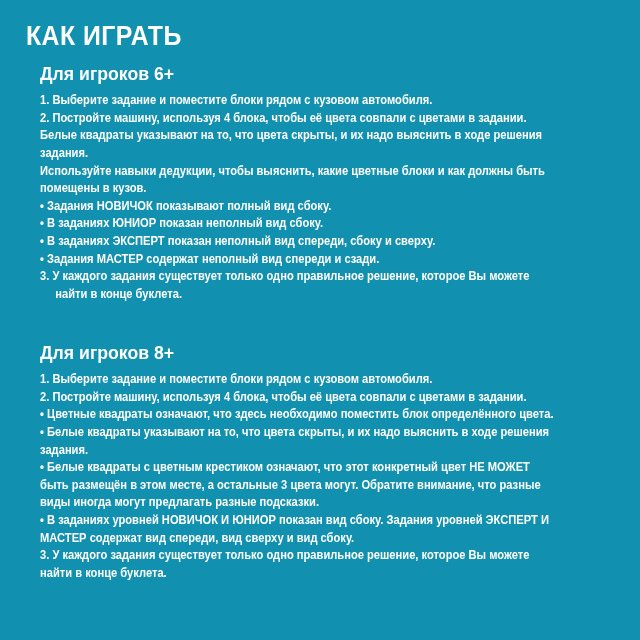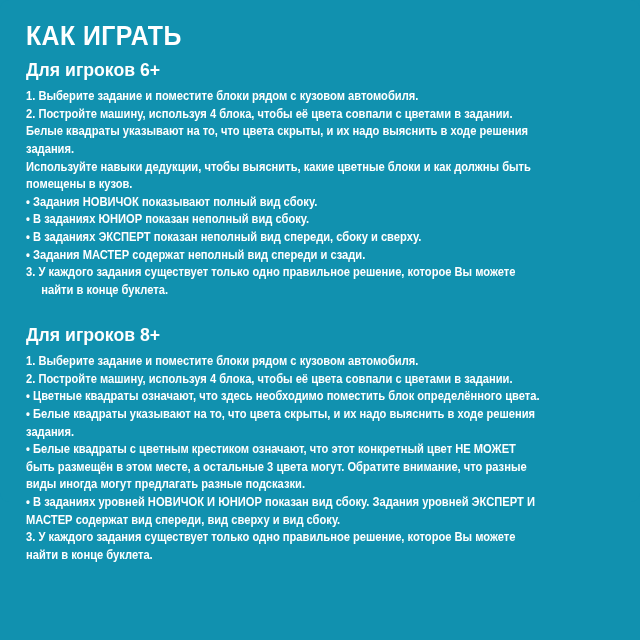--- a/index.html
+++ b/index.html
@@ -57,21 +57,21 @@
     margin: 0;
     transform: scaleX(0.90);
     transform-origin: left center;
     white-space: nowrap;
     letter-spacing: 0px;
   }
   .line.indent {
     padding-left: 17px;
   }
   .block {
-    margin: 0;
+    margin: 14px;
     padding: 0;
   }
   .gap-sections {
     height: 26px;
   }
   .section-two {
     margin-top: 0;
   }
 </style>
 </head>

